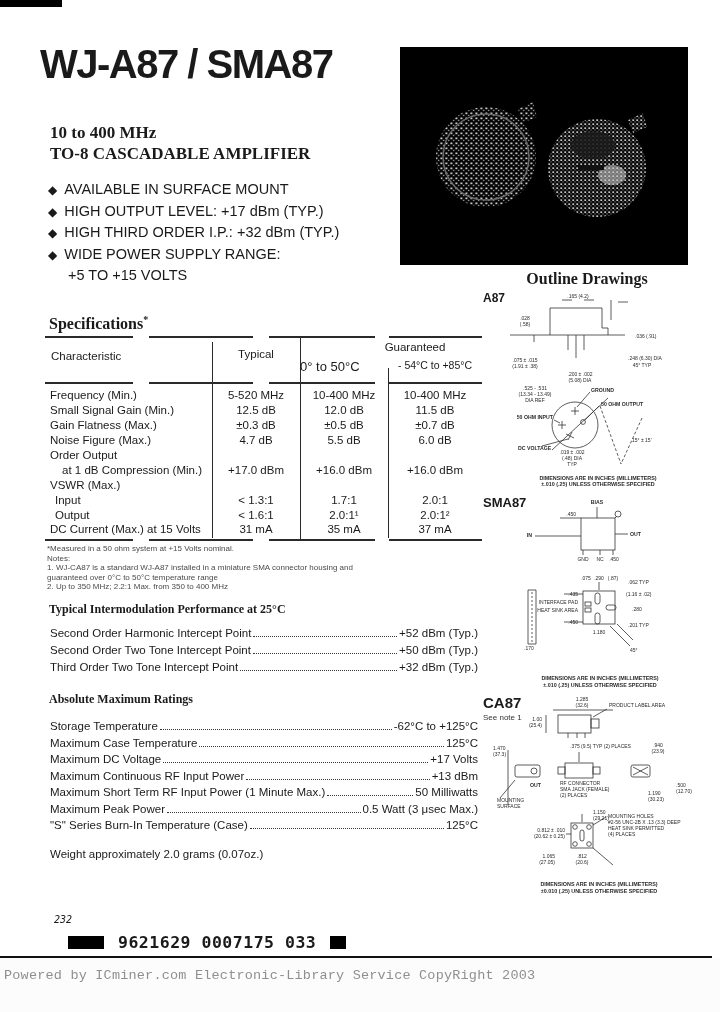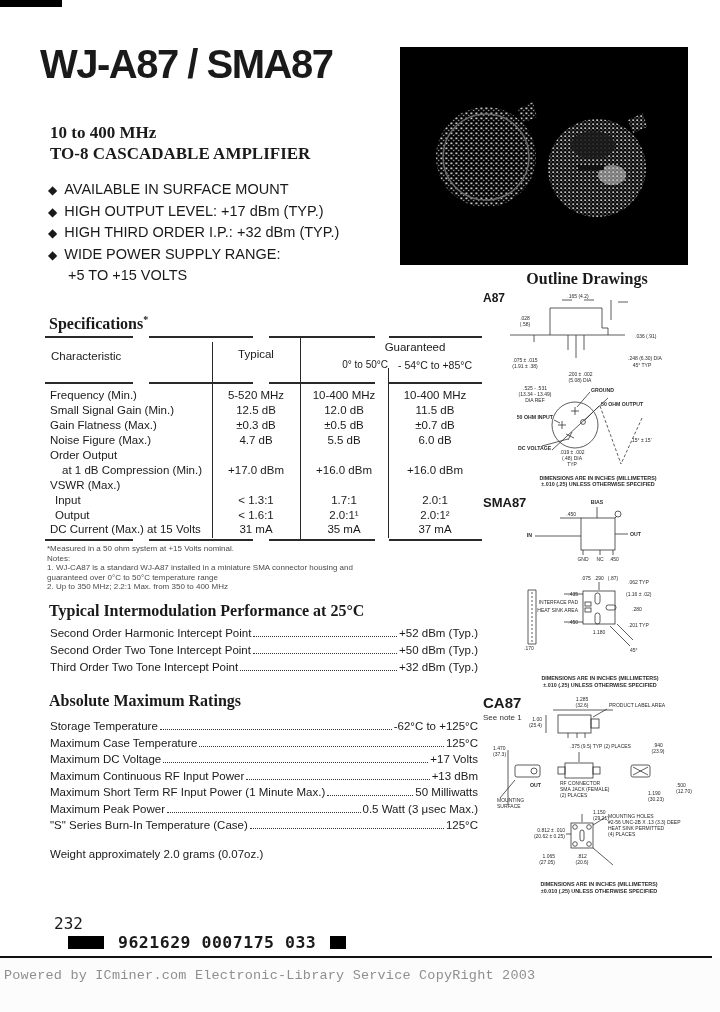--- a/index.html
+++ b/index.html
@@ -42,31 +42,31 @@
   .th{position:absolute;}
   .grid{position:absolute;left:0;top:52px;width:437px;display:grid;
         grid-template-columns:167px 88px 88px 94px;}
   .c{height:14.9px;display:flex;align-items:center;}
   .c.lab{padding-left:5px;}
   .c.in1{padding-left:17px;}
   .c.in2{padding-left:10px;}
   .c.val{justify-content:center;padding-left:0;}
   .footnotes{left:47px;top:544px;width:410px;font-size:8px;line-height:9.6px;color:#4a4a4a;}
   
-  .sec-heading{font-family:"Liberation Serif",serif;font-weight:bold;font-size:16px;}
+  .sec-heading{font-family:"Liberation Serif",serif;font-weight:bold;font-size:12px;}
   .im-heading{left:49px;top:602px;}
   .im-rows{left:50px;top:627px;width:428px;}
   .am-heading{left:49px;top:692px;}
   .am-rows{left:50px;top:720px;width:428px;}
   .leader-row{display:flex;align-items:baseline;height:17px;font-size:11.5px;}
   .am-rows .leader-row{height:16.5px;}
   .ld{flex:1;border-bottom:1.6px dotted #333;margin:0 2px 3px 2px;}
   .weight{left:50px;top:848px;font-size:11.5px;}
   
-  .pagenum{left:54px;top:914px;font-size:16px;font-family:"DejaVu Sans Mono",monospace;}
+  .pagenum{left:54px;top:914px;font-size:10px;font-family:"DejaVu Sans Mono",monospace;font-style:italic;}
   .barcode-row{left:68px;top:933px;display:flex;align-items:center;}
   .bc-block{width:36px;height:13px;background:#000;display:inline-block;}
   .bc-block.small{width:16px;}
   .bc-text{font-family:"DejaVu Sans Mono",monospace;font-weight:bold;font-size:16.5px;
            margin:0 14px;letter-spacing:0.5px;}
   .bottom-line{left:0;top:956px;width:712px;height:2px;background:#111;}
   .footer-strip{left:0;top:958px;width:720px;height:54px;background:#fcfcfc;}
   .footer-text{left:4px;top:968px;font-size:13.5px;color:#8f8f8f;
        font-family:"Liberation Mono",monospace;letter-spacing:0.2px;}
 </style>
@@ -322,21 +322,21 @@
 <div class="abs spec-table">
   <div class="hline" style="left:0;top:0;width:437px;"></div>
   <div class="hline" style="left:0;top:46px;width:437px;"></div>
   <div class="hline" style="left:0;top:203px;width:437px;"></div>
   <div class="vline" style="left:167px;top:6px;height:196px;"></div>
   <div class="vline" style="left:255px;top:0;height:203px;"></div>
   <div class="vline" style="left:343px;top:32px;height:170px;"></div>
   <div class="th" style="left:6px;top:14px;">Characteristic</div>
   <div class="th" style="left:167px;top:12px;width:88px;text-align:center;">Typical</div>
   <div class="th" style="left:255px;top:5px;width:182px;text-align:center;margin-left:24px;">Guaranteed</div>
-  <div class="th" style="left:255px;top:23px;width:88px;text-align:right;font-size:10px;">0° to 50°C</div>
+  <div class="th" style="left:255px;top:23px;width:88px;text-align:left;font-size:13px;">0° to 50°C</div>
   <div class="th" style="left:343px;top:23px;width:94px;text-align:center;font-size:10.5px;">- 54°C to +85°C</div>
   <div class="grid">
     <div class="c lab">Frequency (Min.)</div>
     <div class="c val">5-520 MHz</div>
     <div class="c val">10-400 MHz</div>
     <div class="c val">10-400 MHz</div>
     <div class="c lab">Small Signal Gain (Min.)</div>
     <div class="c val">12.5 dB</div>
     <div class="c val">12.0 dB</div>
     <div class="c val">11.5 dB</div>

